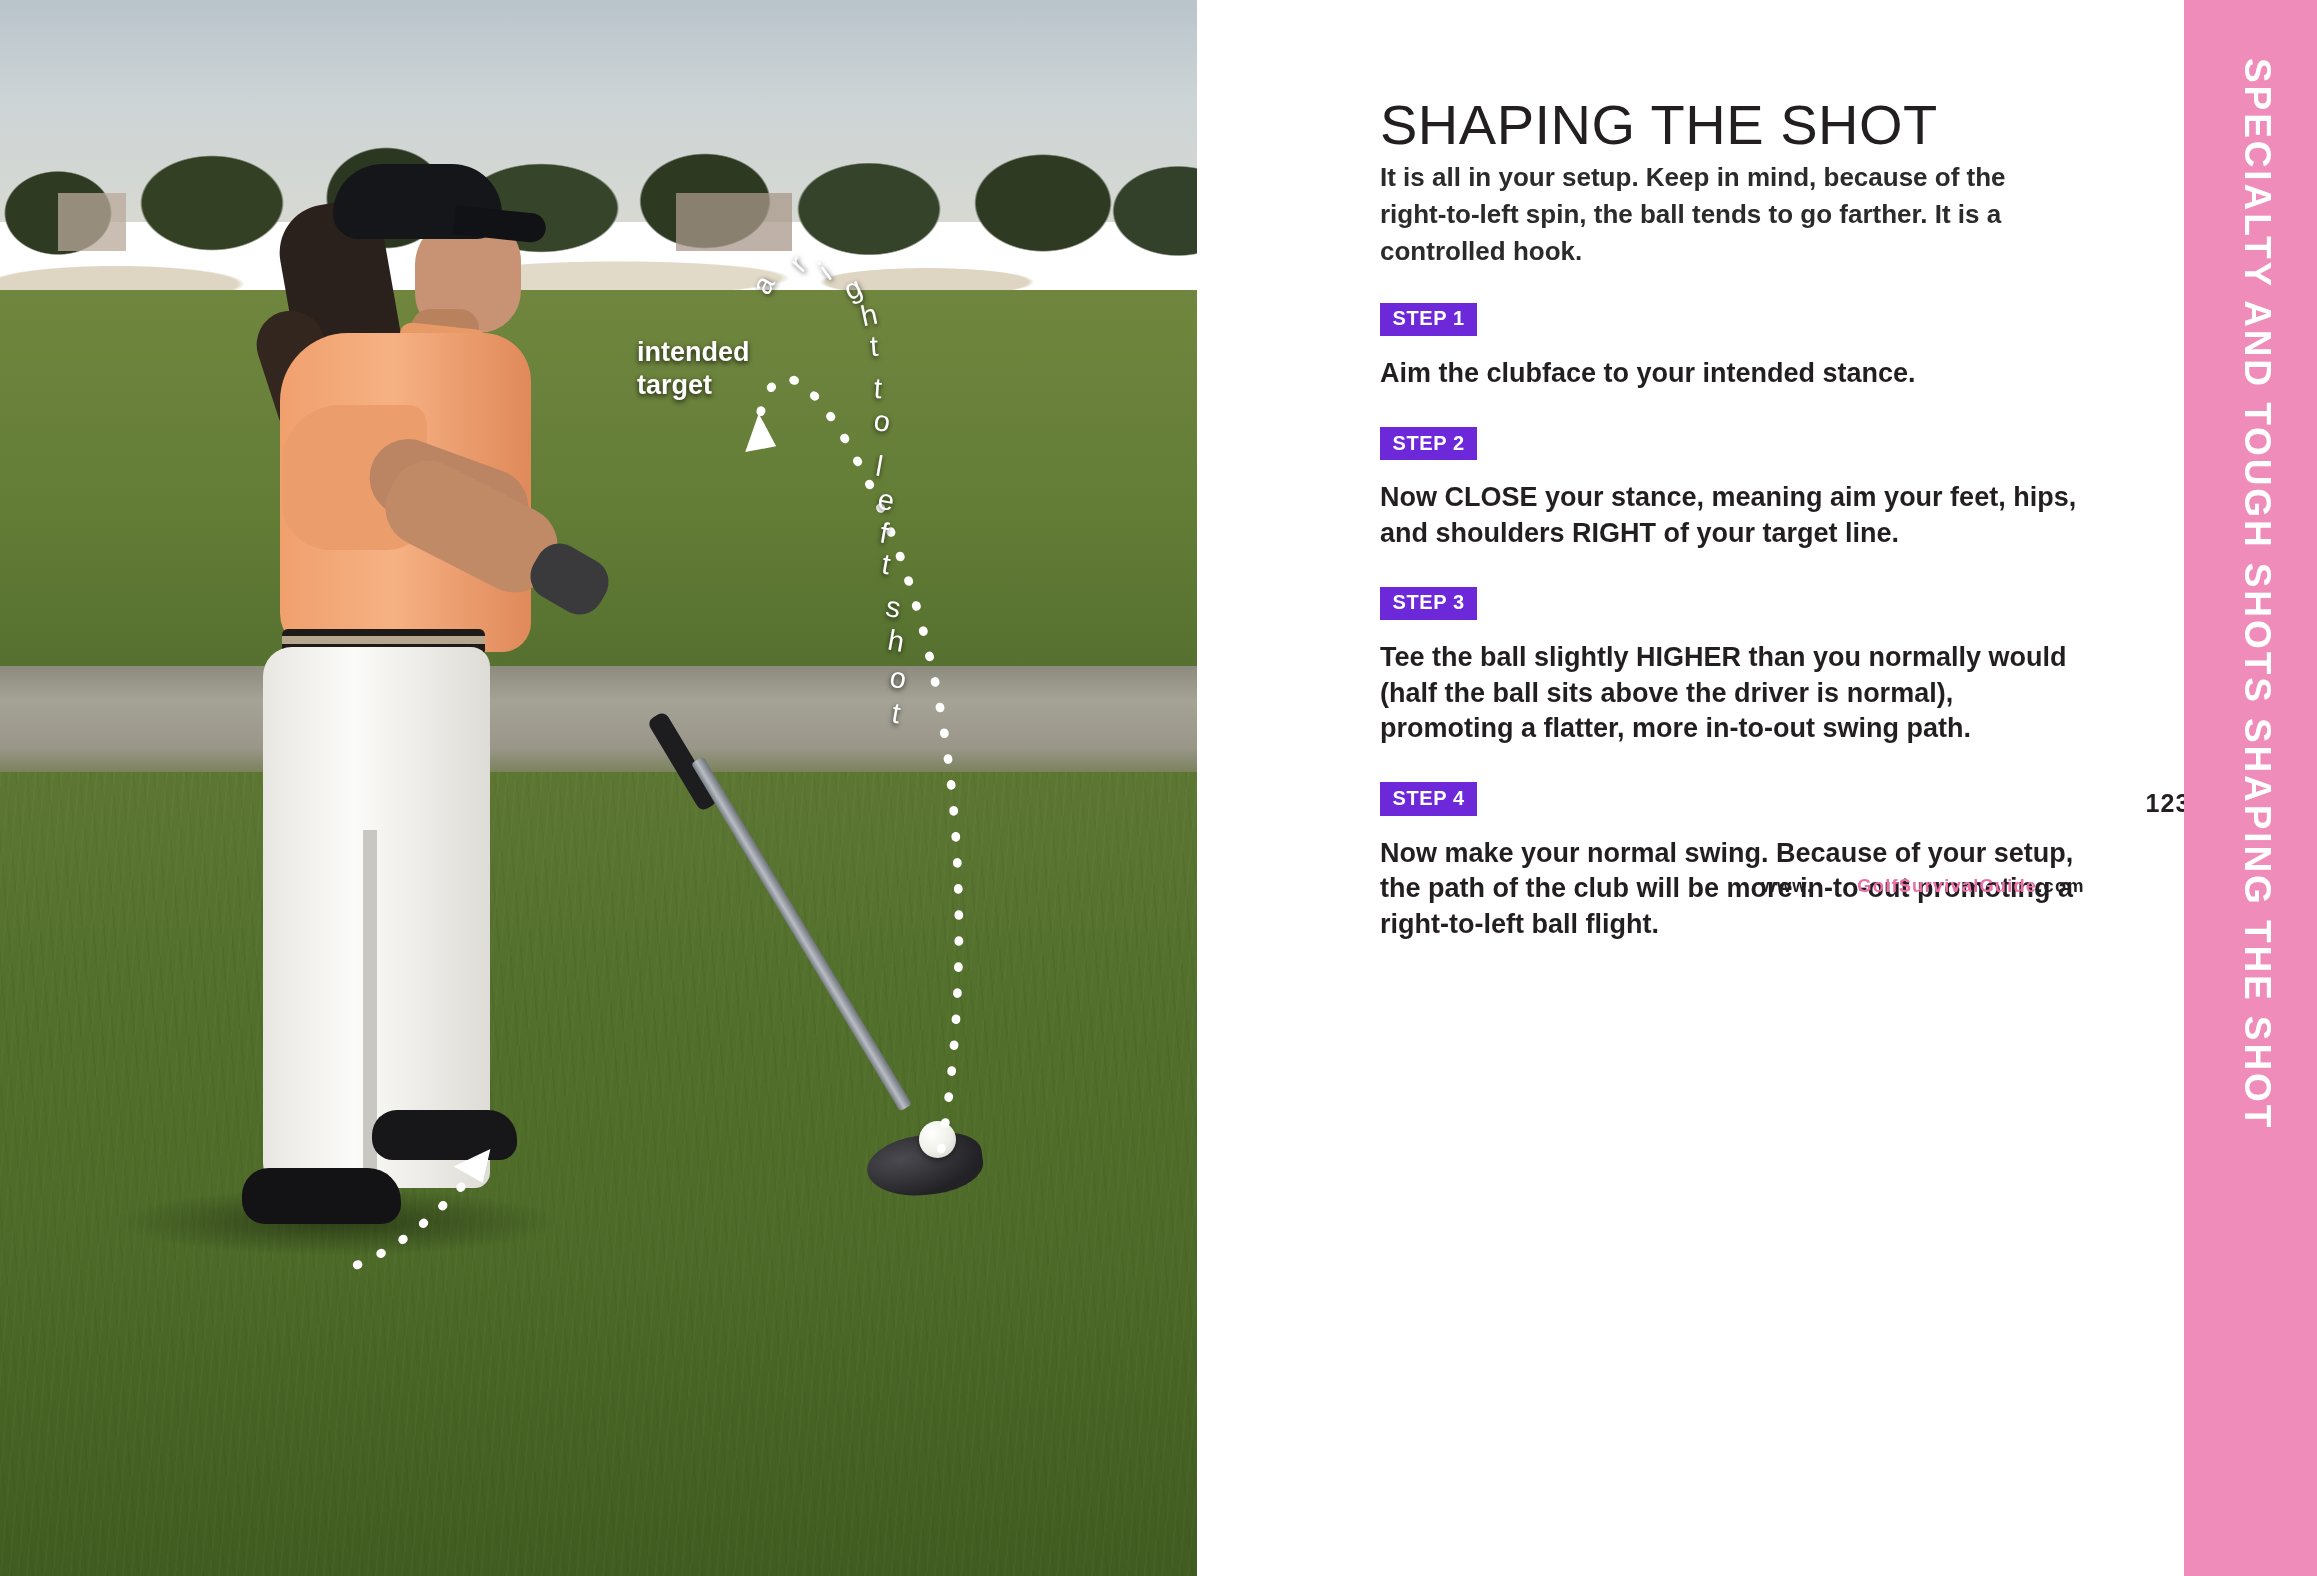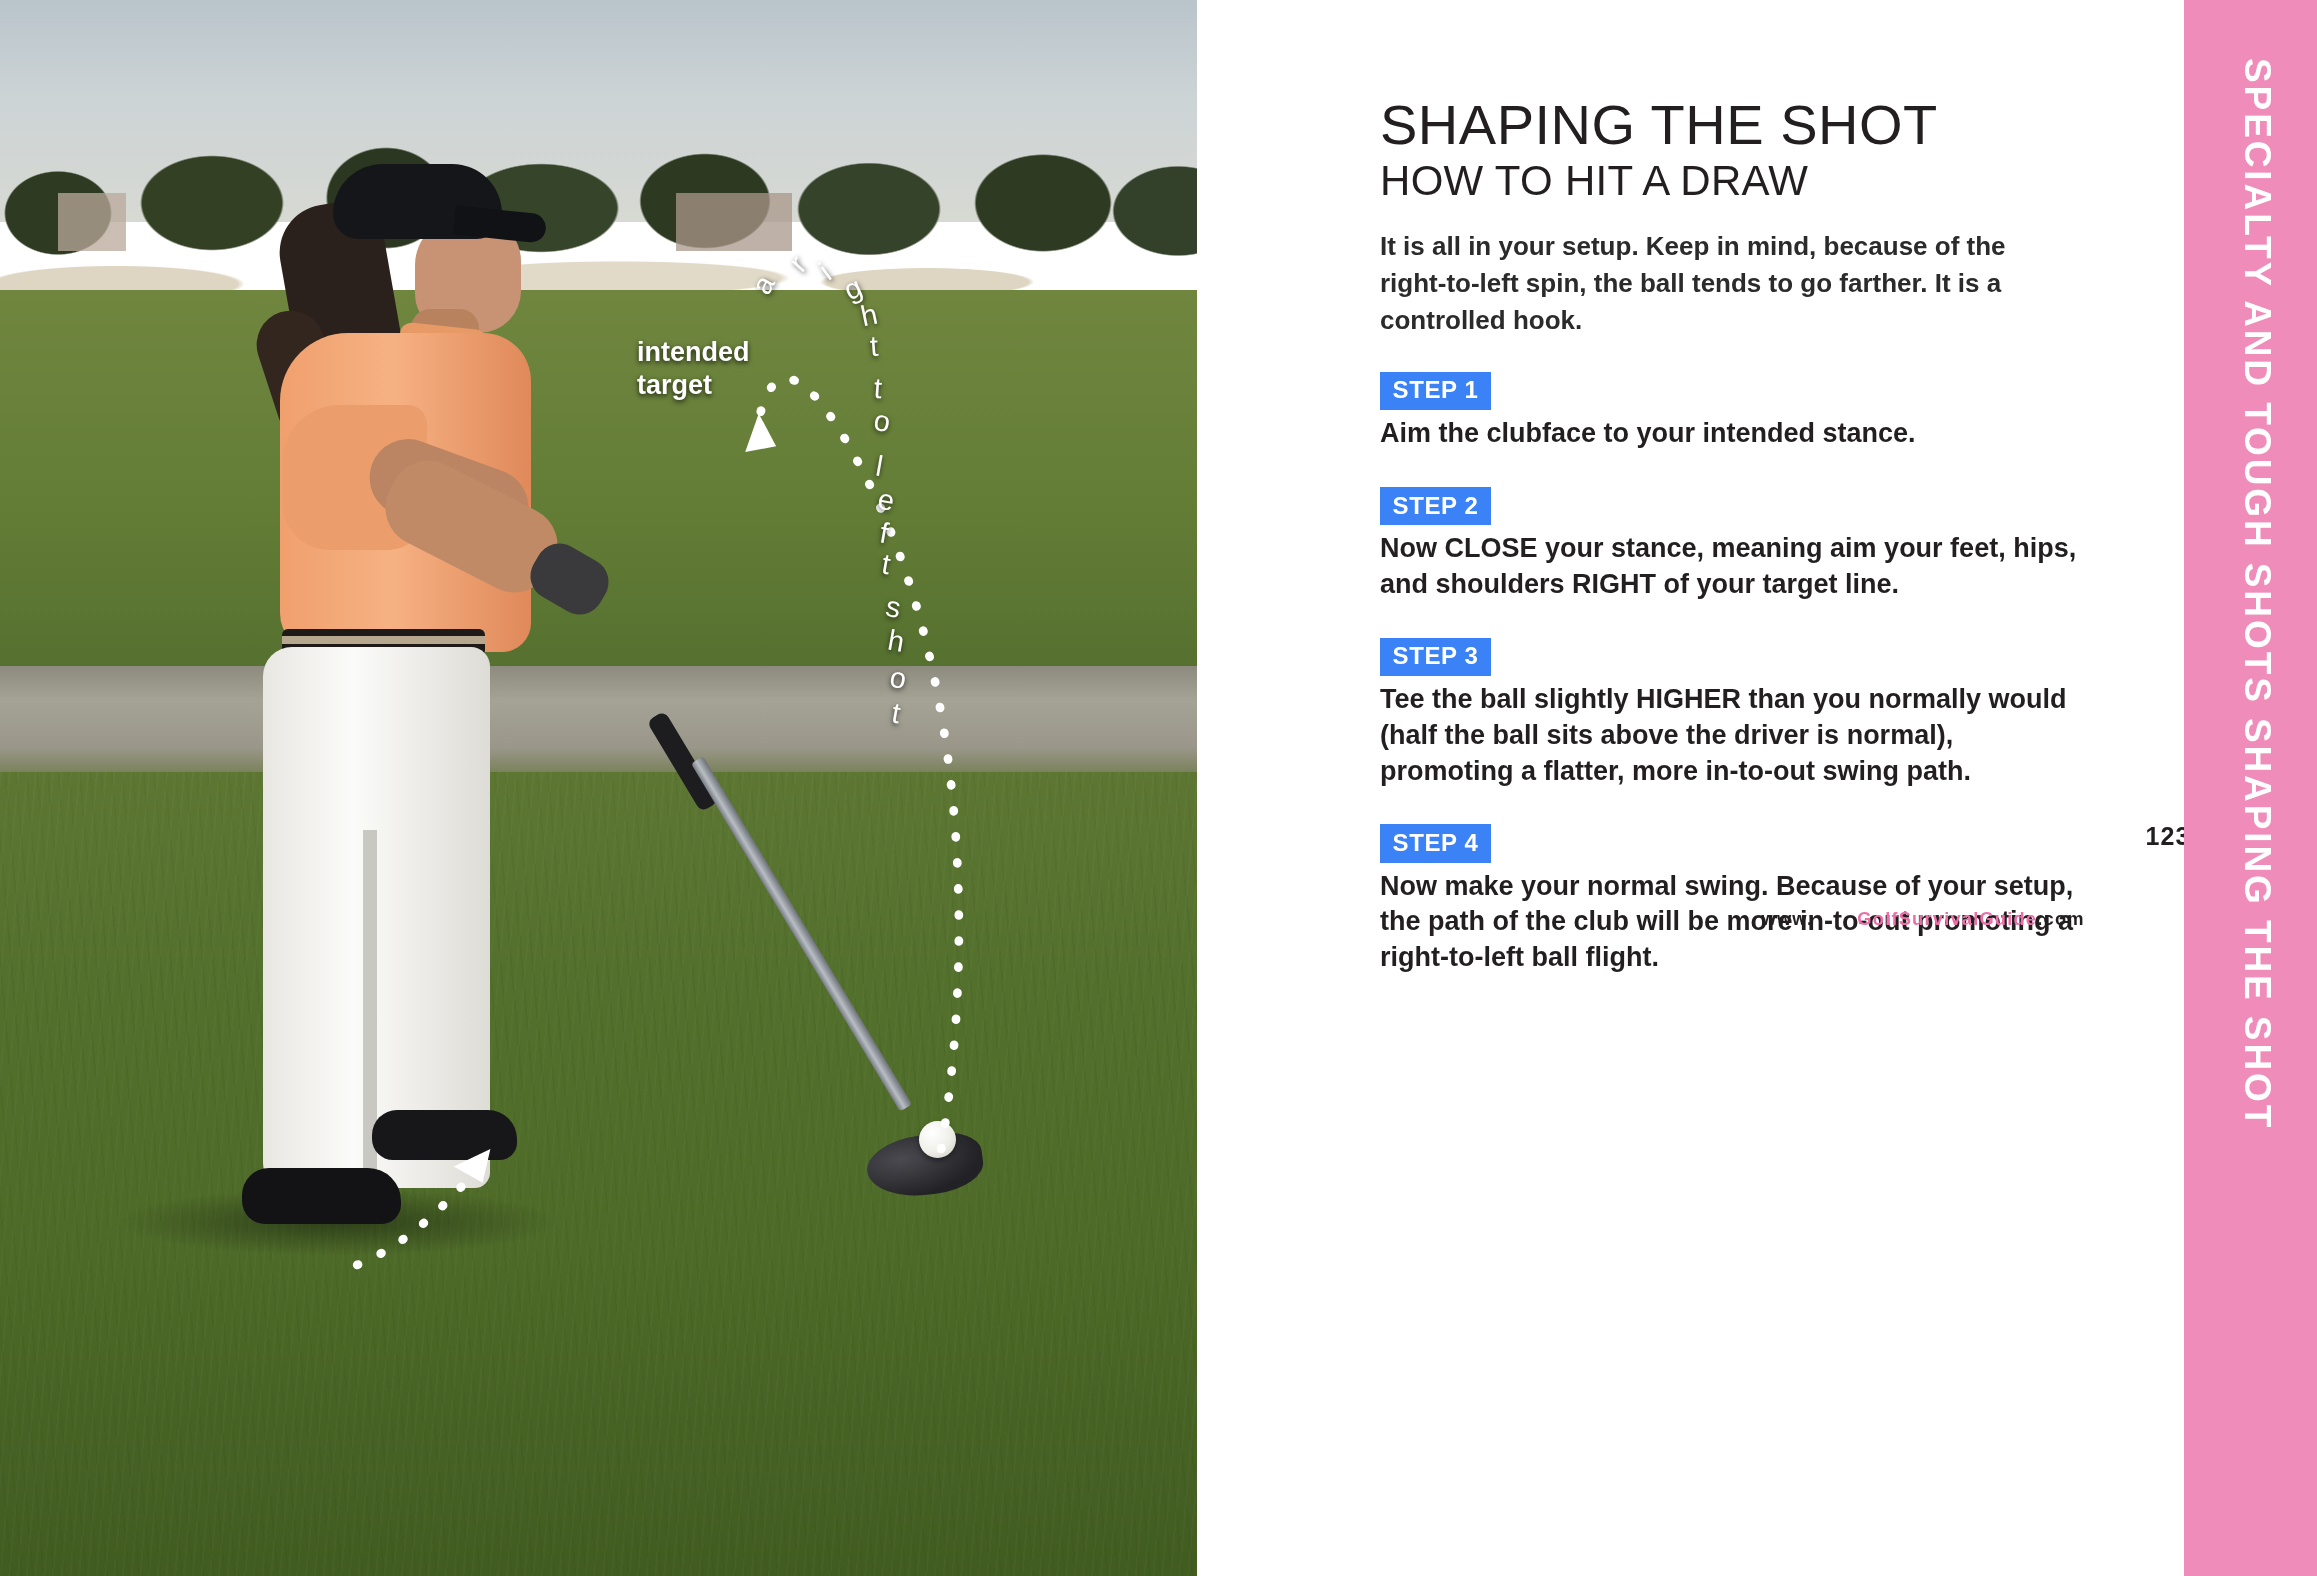--- a/index.html
+++ b/index.html
@@ -296,27 +296,27 @@
     font-size: 26px;
     font-weight: 700;
     color: #2b2b2b;
     line-height: 1.42;
     margin: 0 0 33px 0;
     max-width: 686px;
   }
   .step-block { margin-bottom: 35px; }
   .step-badge {
     display: inline-block;
-    background: #3b82f6;
+    background: #6d28d9;
     color: #ffffff;
-    font-size: 24px;
+    font-size: 20px;
     font-weight: bold;
     letter-spacing: 0.6px;
     padding: 4.8px 12.6px 5.8px 12.6px;
-    margin-bottom: 6px;
+    margin-bottom: 20px;
   }
   .step-body {
     font-size: 27px;
     font-weight: bold;
     color: #231f20;
     line-height: 1.32;
     max-width: 714px;
     margin: 0;
   }
   .footer {
@@ -435,21 +435,20 @@
       <span style="left:172px; top:350px; transform:rotate(10deg);">s</span>
       <span style="left:174px; top:384px; transform:rotate(10deg);">h</span>
       <span style="left:176px; top:421px; transform:rotate(10deg);">o</span>
       <span style="left:178px; top:456px; transform:rotate(10deg);">t</span>
     </div>
   </div>
 
   <div class="text-panel">
     <div class="text-inner">
       <h1 class="title">SHAPING THE SHOT</h1>
-      <h2 class="subtitle">HOW TO HIT A DRAW</h2>
       <p class="intro">It is all in your setup. Keep in mind, because of the right-to-left spin, the ball tends to go farther. It is a controlled hook.</p>
 
       <div class="step-block">
         <div class="step-badge">STEP 1</div>
         <p class="step-body">Aim the clubface to your intended stance.</p>
       </div>
 
       <div class="step-block">
         <div class="step-badge">STEP 2</div>
         <p class="step-body">Now CLOSE your stance, meaning aim your feet, hips, and shoulders RIGHT of your target line.</p>

